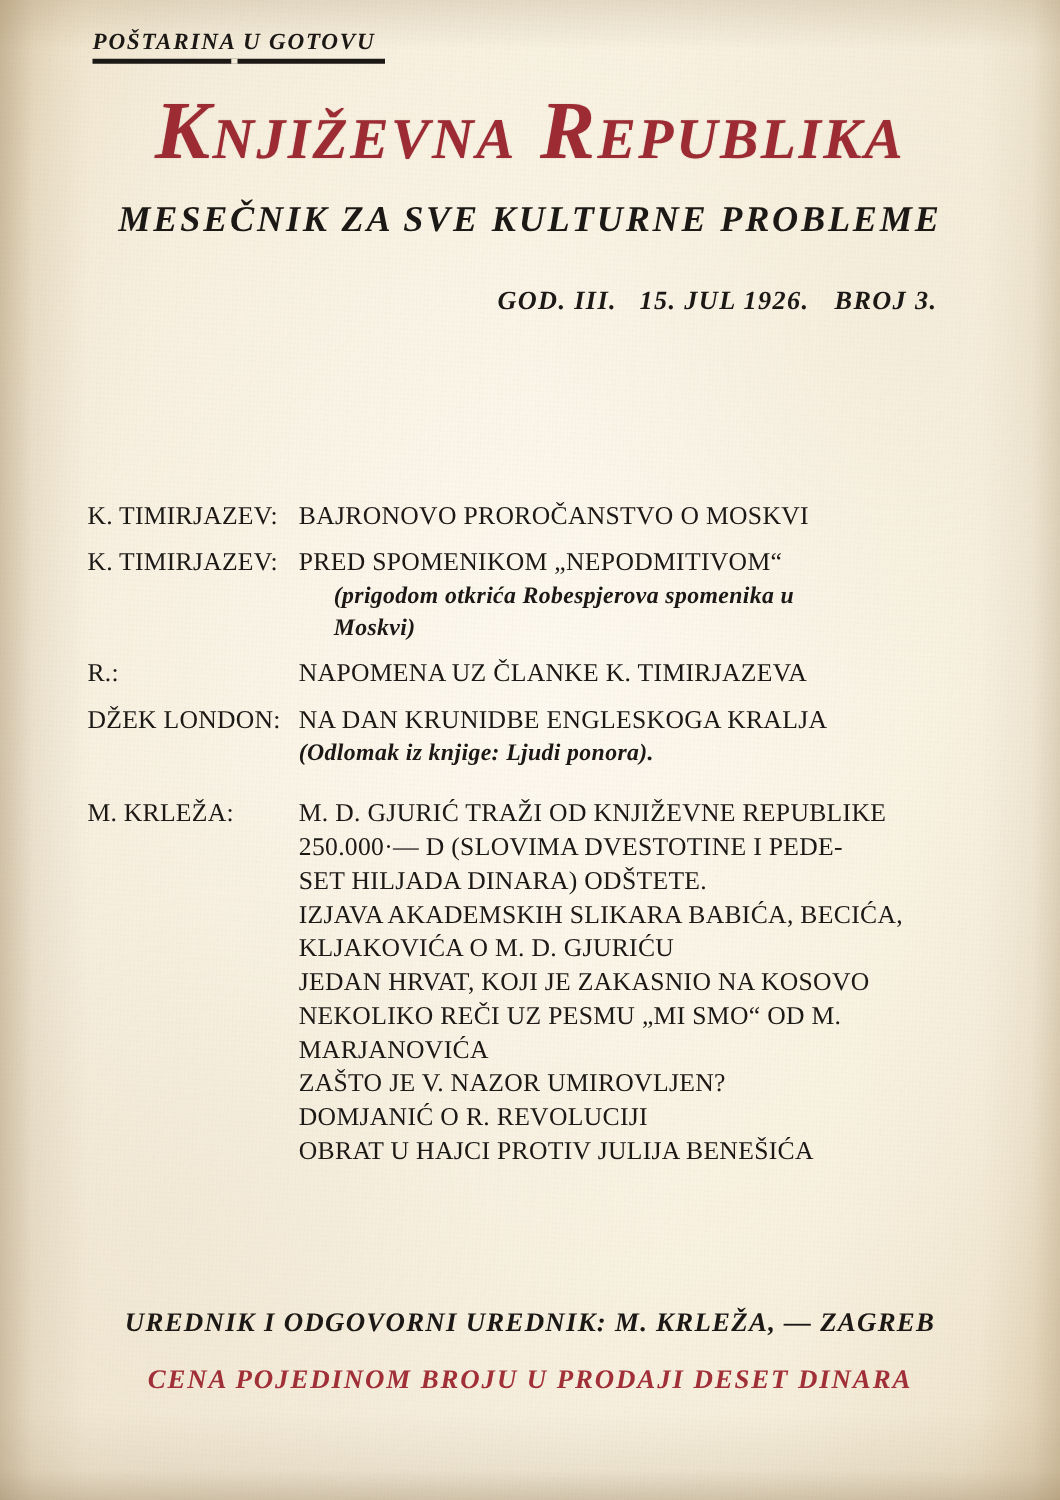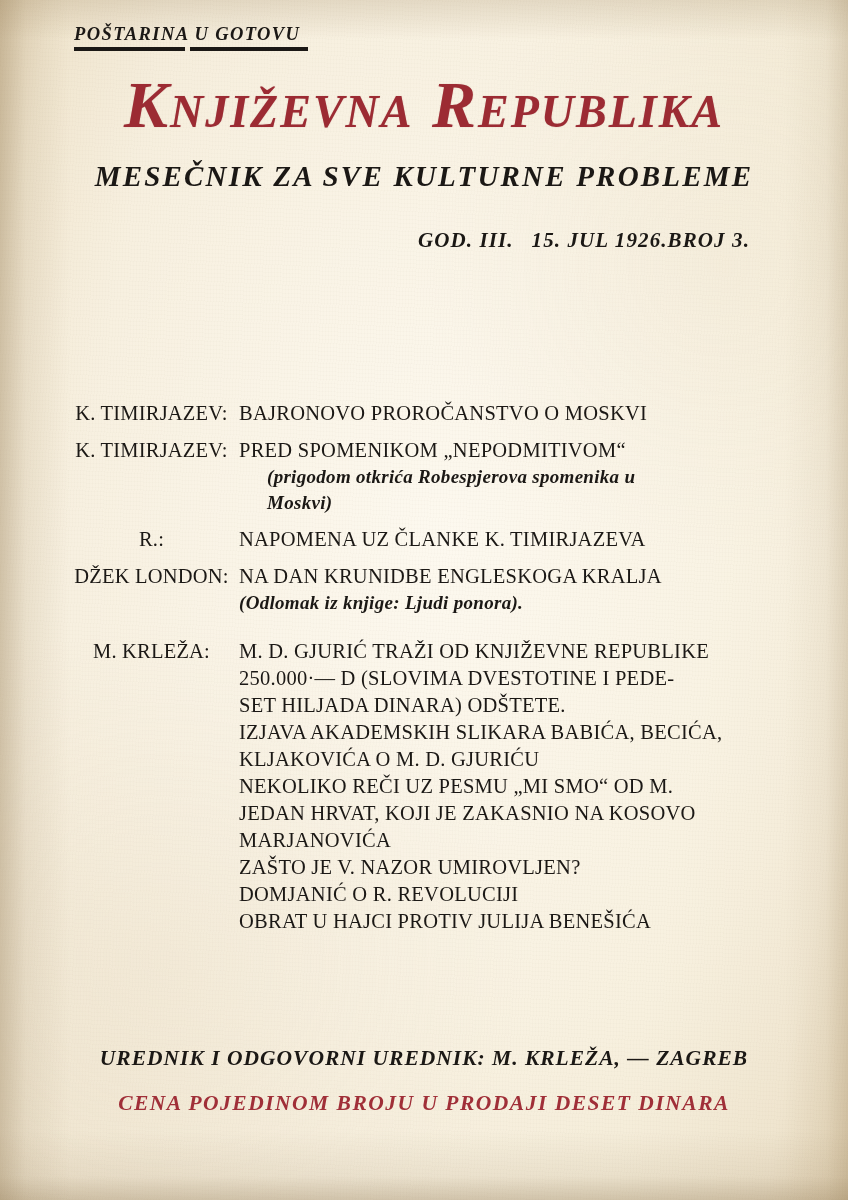--- a/index.html
+++ b/index.html
@@ -132,37 +132,37 @@
     justify-content: flex-end;
     font-family: "Liberation Serif", "DejaVu Serif", serif;
     font-style: italic;
     font-weight: 700;
     font-size: 21px;
     letter-spacing: 1.1px;
     color: #1b1815;
   }
   #issue-year   { margin-left: 2px; }
   #issue-date   { margin-left: 18px; }
-  #issue-number { margin-right: 6px; }
+  #issue-number { margin-right: 6px; margin-left: 20px; }
 
   
   #contents {
     position: absolute;
     left: 70px;
     right: 64px;
     top: 400px;
   }
   .entry { display: flex; }
   .entry + .entry { margin-top: 2px; }
   .entry.gap-sm { margin-top: 10px; }
   .entry.gap-md { margin-top: 22px; }
 
   .entry-author {
     flex: 0 0 169px;
-    text-align: center;
+    text-align: left;
     font-family: "Liberation Serif", "DejaVu Serif", serif;
     font-size: 20.5px;
     line-height: 27px;
     letter-spacing: 0.2px;
     color: #1b1815;
     white-space: nowrap;
     padding-right: 6px;
     box-sizing: border-box;
   }
   .entry-body {
@@ -275,22 +275,22 @@
       </div>
 
       <div class="entry gap-md">
         <div class="entry-author">M. KRLEŽA:</div>
         <div class="entry-body">
           <div class="title-line">M. D. GJURIĆ TRAŽI OD KNJIŽEVNE REPUBLIKE</div>
           <div class="title-line">250.000·— D (SLOVIMA DVESTOTINE I PEDE-</div>
           <div class="title-line">SET HILJADA DINARA) ODŠTETE.</div>
           <div class="title-line">IZJAVA AKADEMSKIH SLIKARA BABIĆA, BECIĆA,</div>
           <div class="title-line">KLJAKOVIĆA O M. D. GJURIĆU</div>
+          <div class="title-line">JEDAN HRVAT, KOJI JE ZAKASNIO NA KOSOVO</div>
           <div class="title-line">NEKOLIKO REČI UZ PESMU „MI SMO“ OD M.</div>
-          <div class="title-line">JEDAN HRVAT, KOJI JE ZAKASNIO NA KOSOVO</div>
           <div class="title-line">MARJANOVIĆA</div>
           <div class="title-line">ZAŠTO JE V. NAZOR UMIROVLJEN?</div>
           <div class="title-line">DOMJANIĆ O R. REVOLUCIJI</div>
           <div class="title-line">OBRAT U HAJCI PROTIV JULIJA BENEŠIĆA</div>
         </div>
       </div>
 
     </div>
 
     <div id="footer">

